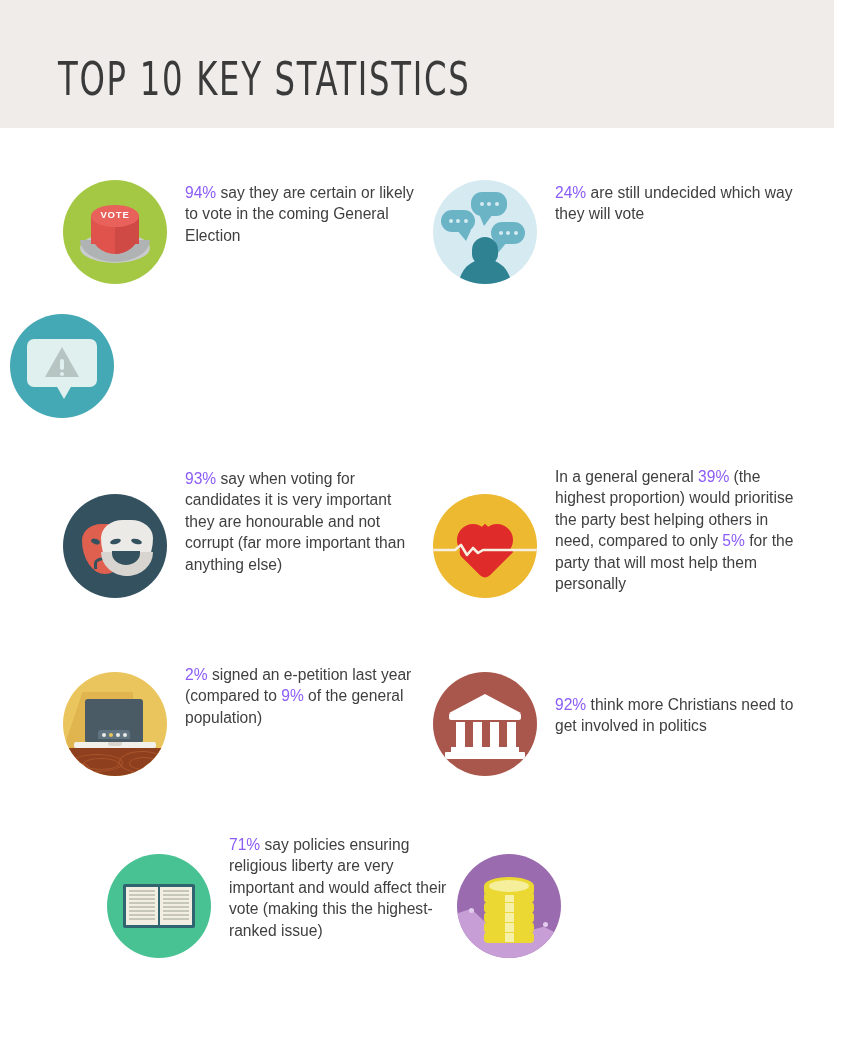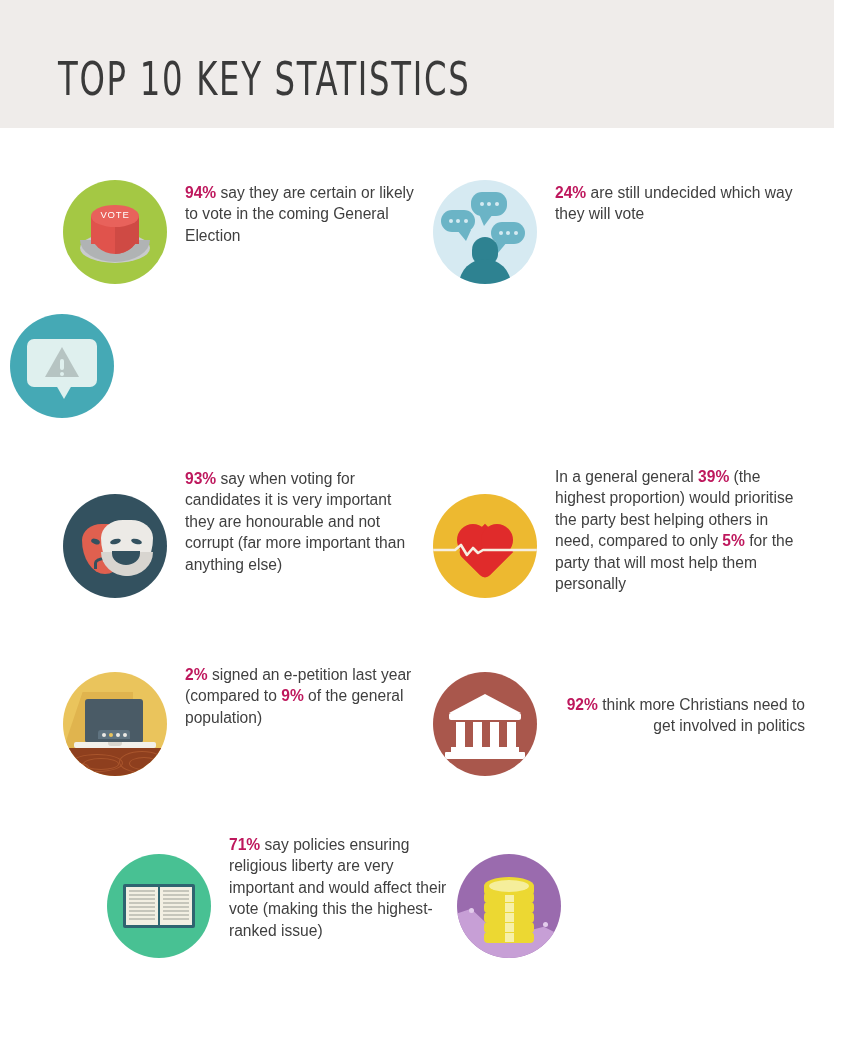--- a/index.html
+++ b/index.html
@@ -41,21 +41,21 @@
   }
   .stat-text{
     margin-left:18px;
     font-size:15.6px;
     line-height:21.4px;
     color:#3f3f3f;
     max-width:230px;
     padding-top:2px;
   }
   .cell.right .stat-text{max-width:250px;}
-  .stat-text b{font-weight:bold;color:#be185d;}
+  .stat-text b{font-weight:normal;color:#8b5cf6;}
 
   
   .ic-vote{background:#a4c844;}
   .vote-base{
     position:absolute;left:17px;top:53px;width:70px;height:30px;
     background:#c9cbcc;border-radius:50%;
   }
   .vote-base-sh{
     position:absolute;left:17px;top:60px;width:70px;height:22px;
     background:#b0b3b4;border-radius:0 0 50% 50%/0 0 100% 100%;
@@ -76,21 +76,21 @@
     position:absolute;left:52px;top:52px;width:24px;height:22px;
     background:#cf4a44;border-radius:0 0 100% 0/0 0 100% 0;
   }
   .vote-top{
     position:absolute;left:28px;top:25px;width:48px;height:22px;
     background:#e8625b;border-radius:50%;
   }
   .vote-label{
     position:absolute;left:28px;top:29px;width:48px;
     text-align:center;color:#ffffff;
-    font-size:9.5px;font-weight:normal;letter-spacing:0.8px;
+    font-size:9.5px;font-weight:bold;letter-spacing:0.8px;
   }
 
   
   .ic-undecided{background:#d6eaf2;}
   .bubble{position:absolute;background:#6bb4c6;border-radius:11px;}
   .bubble .dots{
     position:absolute;left:0;top:0;width:100%;height:100%;
     display:flex;align-items:center;justify-content:center;gap:3.5px;
   }
   .bubble .dots i{width:4px;height:4px;border-radius:50%;background:#d6eaf2;display:block;}
@@ -433,21 +433,21 @@
         <div class="icon-wrap ic-bank">
           <div class="bk-roof"></div>
           <div class="bk-arch"></div>
           <div class="bk-col" style="left:23px;"></div>
           <div class="bk-col" style="left:40px;"></div>
           <div class="bk-col" style="left:57px;"></div>
           <div class="bk-col" style="left:74px;"></div>
           <div class="bk-plinth"></div>
           <div class="bk-base"></div>
         </div>
-        <div class="stat-text" style="padding-top:22px;text-align:right;">
+        <div class="stat-text" style="padding-top:22px;">
           <b>92%</b><span> think more Christians need to get involved in politics</span>
         </div>
       </div>
     </div>
 
     <div class="row" style="height:175px;">
 
       <div class="cell left" style="padding-top:28px;margin-left:44px;">
         <div class="icon-wrap ic-book">
           <div class="bk2-cover"></div>

